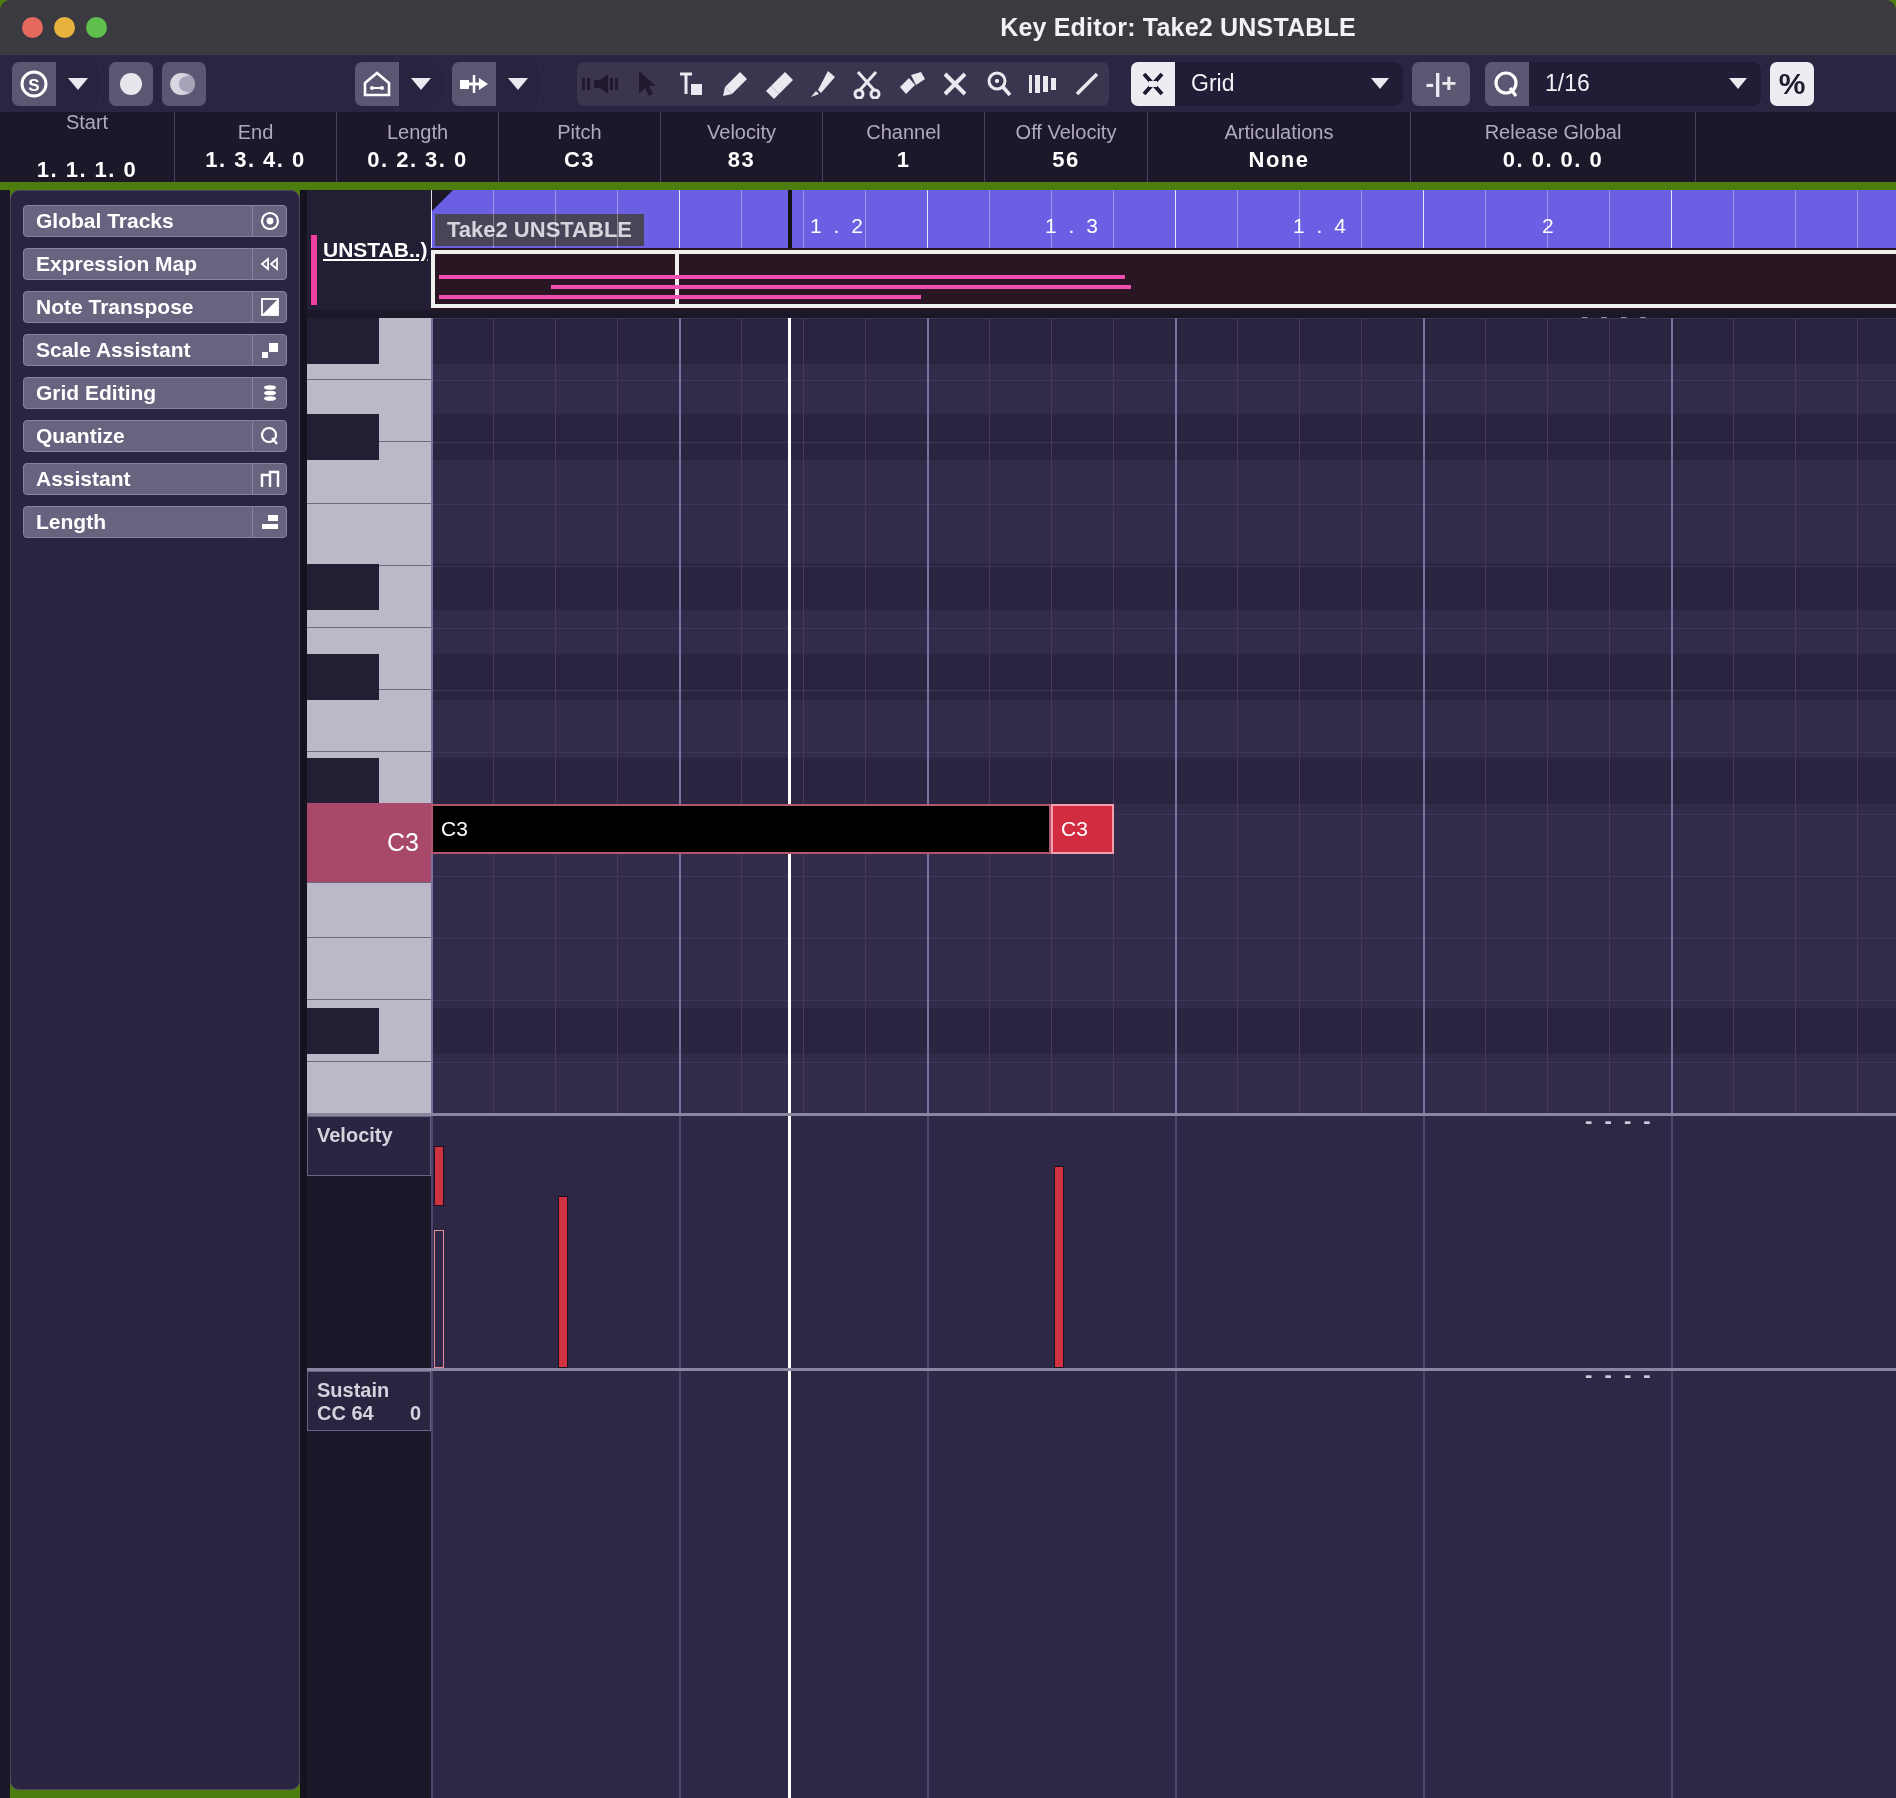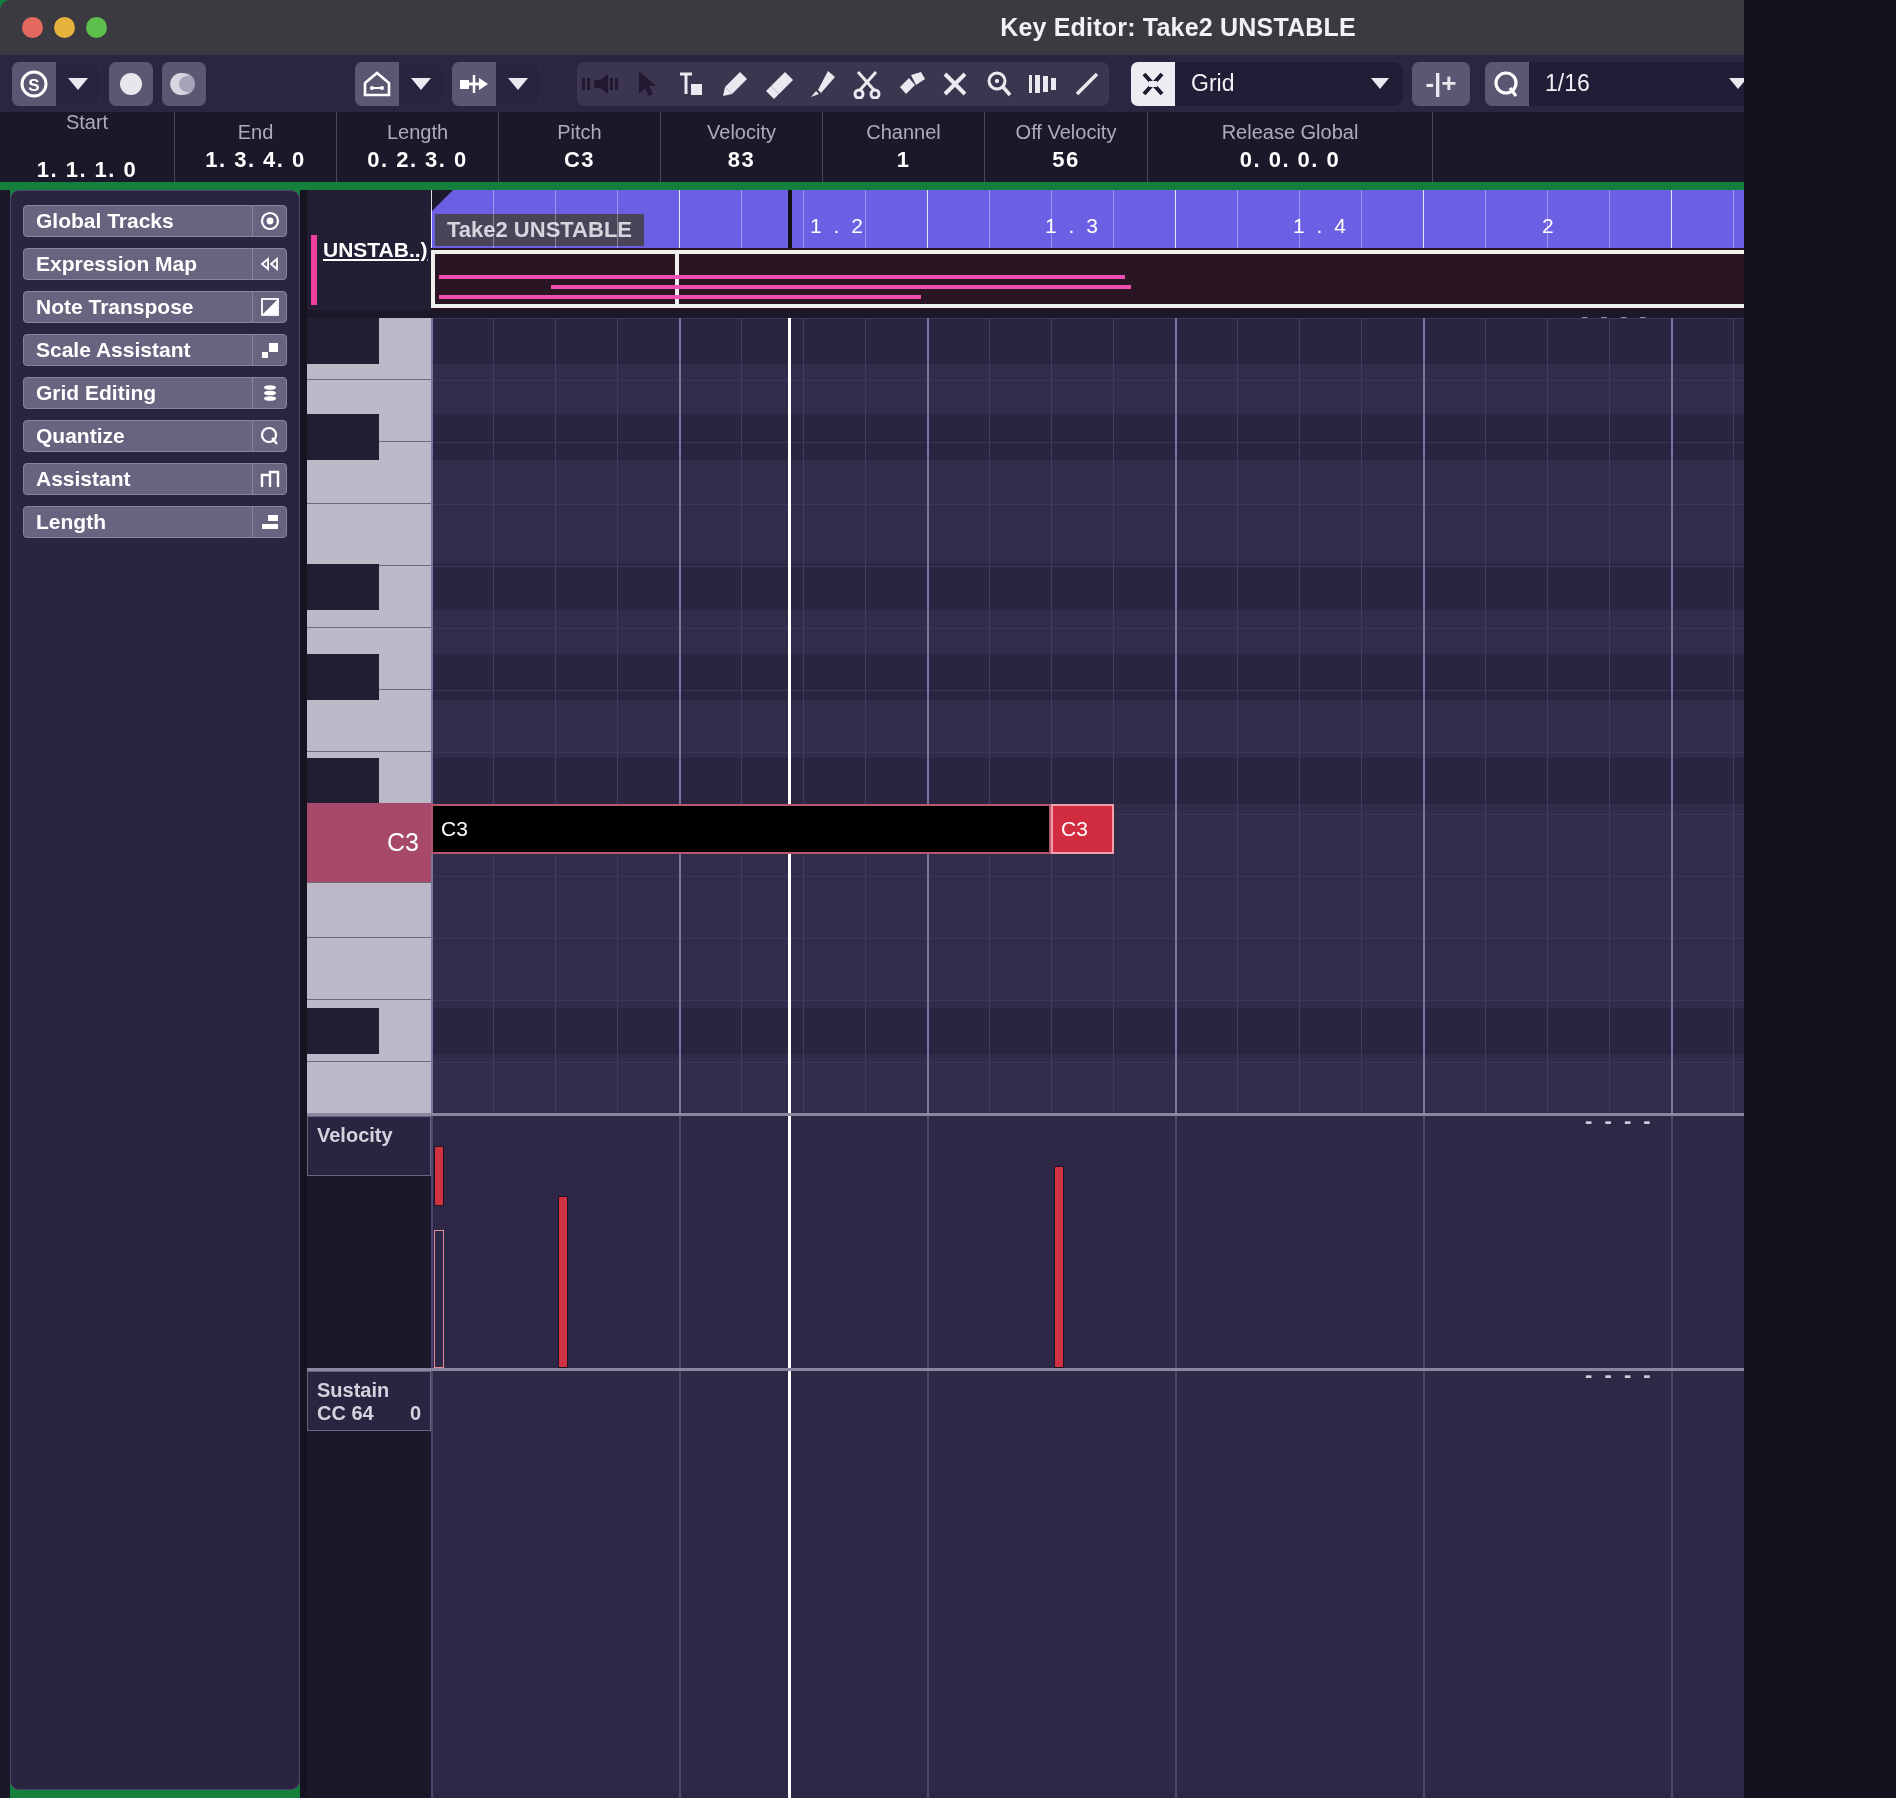--- a/index.html
+++ b/index.html
@@ -4,22 +4,22 @@
 <style>
   * { box-sizing: border-box; margin: 0; padding: 0; }
   html, body {
     width: 1896px; height: 1798px;
     background: #14121d;
     font-family: "Liberation Sans", sans-serif;
     overflow: hidden;
   }
   .app {
     position: relative;
-    width: 1744px; height: 1798px;
-    background: #15803d;
+    width: 1896px; height: 1798px;
+    background: #4d7c0f;
     overflow: hidden;
   }
 
   
   .titlebar {
     position: absolute; left: 0; top: 0; width: 1896px; height: 55px;
     background: #3a3a40;
     border-top-left-radius: 10px; border-top-right-radius: 10px;
     display: flex; align-items: center;
   }
@@ -417,20 +417,24 @@
         <div class="k">Velocity</div>
         <div class="v">83</div>
       </div>
       <div class="infocell" style="width: 162px;">
         <div class="k">Channel</div>
         <div class="v">1</div>
       </div>
       <div class="infocell" style="width: 163px;">
         <div class="k">Off Velocity</div>
         <div class="v">56</div>
+      </div>
+      <div class="infocell" style="width: 263px;">
+        <div class="k">Articulations</div>
+        <div class="v">None</div>
       </div>
       <div class="infocell" style="width: 285px;">
         <div class="k">Release Global</div>
         <div class="v">0.  0.  0.   0</div>
       </div>
     </div>
 
   <div class="leftstrip"></div>
   <div class="inspector" id="inspector">
       <div class="insp-btn">

